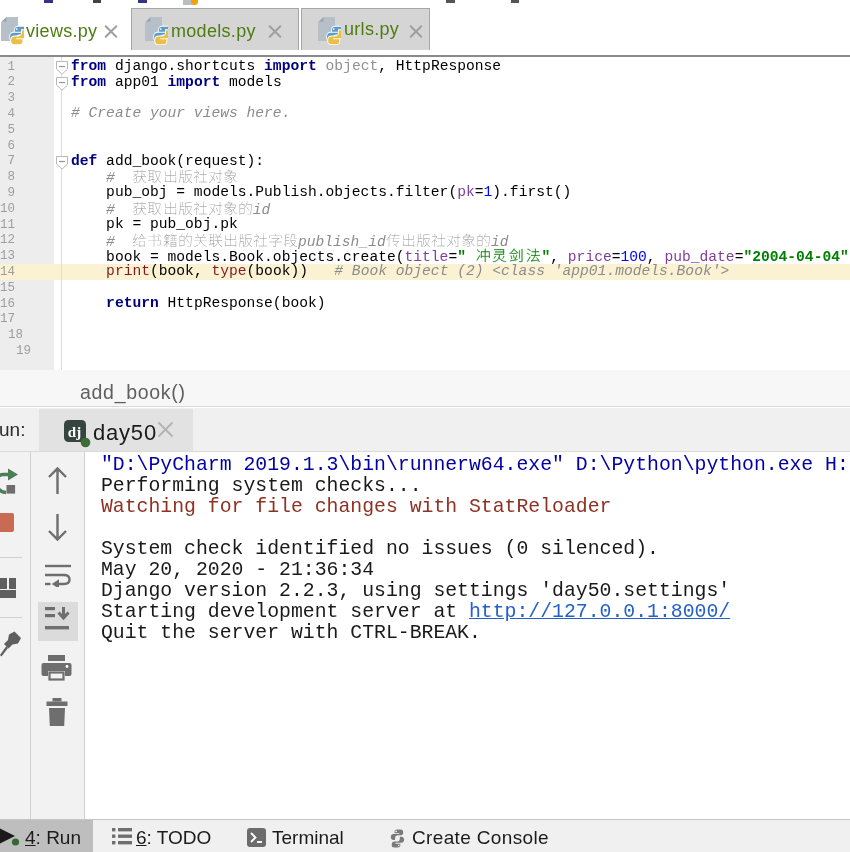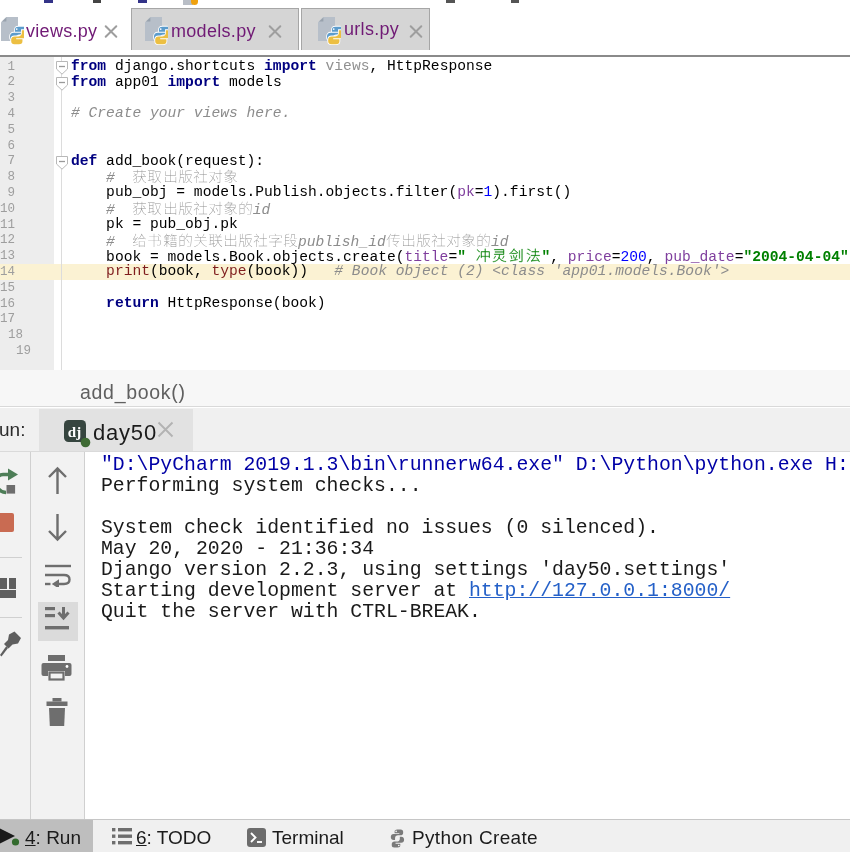--- a/index.html
+++ b/index.html
@@ -1,21 +1,21 @@
 <!DOCTYPE html>
 <html><head><meta charset="utf-8"><style>
 *{margin:0;padding:0;box-sizing:border-box}
 html,body{width:850px;height:852px;overflow:hidden;background:#fff;
  font-family:"Liberation Sans",sans-serif}
 #p{position:relative;width:850px;height:852px;overflow:hidden}
 .a{position:absolute}
 
 .tab{position:absolute;top:8px;height:41.5px;background:#D5D5D5;
  border:1px solid #A6A6A6;border-bottom:none}
-.tabtxt{position:absolute;font-size:18px;color:#701a75;letter-spacing:.3px}
+.tabtxt{position:absolute;font-size:18px;color:#4d7c0f;letter-spacing:.3px}
 .x{position:absolute;width:13px;height:13px}
 .x:before,.x:after{content:"";position:absolute;left:6px;top:-1.5px;width:2px;height:17px;
  background:#9E9E9E;border-radius:1px}
 .x:before{transform:rotate(45deg)}
 .x:after{transform:rotate(-45deg)}
 
 .cl{position:absolute;left:0;width:850px;height:15.8px;line-height:15.8px;
  font-family:"Liberation Mono",monospace;font-size:14.63px;white-space:pre;color:#000}
 .ln{position:absolute;width:15px;text-align:right;font-family:"Liberation Mono",monospace;
  font-size:12.5px;color:#9E9E9E;line-height:15.8px}
@@ -100,21 +100,21 @@
       <path d="M3 5.5 H9" stroke="#9A9A9A" stroke-width="1.3"></path>
     </svg>
 <svg class="a" style="left:55.5px;top:76.85px" width="12" height="14" viewBox="0 0 12 14">
       <path d="M0.5 0.5 H11.5 V8 L6 13.2 L0.5 8 Z" fill="#fff" stroke="#B8B8B8"></path>
       <path d="M3 5.5 H9" stroke="#9A9A9A" stroke-width="1.3"></path>
     </svg>
 <svg class="a" style="left:55.5px;top:155.85000000000002px" width="12" height="14" viewBox="0 0 12 14">
       <path d="M0.5 0.5 H11.5 V8 L6 13.2 L0.5 8 Z" fill="#fff" stroke="#B8B8B8"></path>
       <path d="M3 5.5 H9" stroke="#9A9A9A" stroke-width="1.3"></path>
     </svg>
-<div class="cl" style="left:71px;top:58.75px"><span class="k">from</span> django.shortcuts <span class="k">import</span> <span class="g">views</span>, HttpResponse</div>
+<div class="cl" style="left:71px;top:58.75px"><span class="k">from</span> django.shortcuts <span class="k">import</span> <span class="g">object</span>, HttpResponse</div>
 <div class="cl" style="left:71px;top:74.55px"><span class="k">from</span> app01 <span class="k">import</span> models</div>
 <div class="cl" style="left:71px;top:106.15px"><span class="c"># Create your views here.</span></div>
 <div class="cl" style="left:71px;top:153.55px"><span class="k">def</span> add_book(request):</div>
 <div class="cl" style="left:71px;top:169.35000000000002px"><span class="c">    #  </span><svg class="cj" width="15.05" height="14.7" viewBox="0 0 1000 1000">
         <path transform="translate(0,880) scale(1,-1)" fill="#8C8C8C" d="M357 388H940V359H357ZM700 556 721 574Q751 557 782 535Q814 513 841 490Q868 467 884 447L864 425Q839 456 792 492Q746 529 700 556ZM649 380Q682 229 755 117Q828 5 943 -47Q939 -50 934 -54Q930 -58 926 -62Q923 -67 920 -71Q844 -33 785 32Q726 96 686 183Q645 270 622 374ZM69 741H938V712H69ZM327 831H357V615H327ZM651 831H680V615H651ZM619 595H648V454Q648 392 639 324Q630 256 602 186Q573 117 515 51Q457 -15 359 -73Q355 -68 348 -62Q342 -57 336 -53Q432 3 489 68Q546 133 574 200Q602 267 610 332Q619 397 619 453ZM109 577 130 595Q192 550 230 503Q267 456 286 407Q304 358 310 308Q316 257 316 205Q316 117 307 55Q298 -7 272 -40Q256 -61 226 -64Q205 -66 180 -66Q155 -66 129 -65Q128 -59 124 -50Q120 -41 115 -35Q182 -40 219 -35Q229 -34 236 -30Q244 -26 250 -19Q271 6 278 64Q286 123 286 205Q286 271 274 334Q263 398 226 459Q188 520 109 577ZM282 322 306 308Q280 270 241 232Q202 193 158 160Q113 127 70 105Q67 112 61 120Q55 127 49 131Q91 150 136 180Q180 211 219 248Q258 285 282 322ZM348 577 374 563Q341 525 292 488Q244 450 188 417Q131 384 72 357Q68 362 62 367Q57 372 52 376Q111 402 167 435Q223 468 270 505Q318 542 348 577Z"></path>
       </svg><svg class="cj" width="15.05" height="14.7" viewBox="0 0 1000 1000">
         <path transform="translate(0,880) scale(1,-1)" fill="#8C8C8C" d="M501 710H894V680H501ZM883 710H888L894 712L913 706Q884 512 822 361Q760 210 678 103Q595 -4 504 -69Q500 -64 494 -57Q487 -50 482 -46Q571 14 652 118Q734 223 795 370Q856 517 883 701ZM593 694Q617 524 662 380Q706 236 778 129Q849 22 955 -38Q951 -41 946 -45Q942 -49 938 -54Q934 -58 931 -62Q825 3 752 112Q680 222 636 368Q591 515 565 690ZM50 776H501V747H50ZM145 571H402V541H145ZM145 361H402V331H145ZM130 765H159V114L130 110ZM43 112Q100 121 176 134Q251 147 336 162Q421 177 506 192L508 165Q427 149 345 134Q263 118 188 105Q114 92 53 81ZM384 765H414V-69H384Z"></path>
       </svg><svg class="cj" width="15.05" height="14.7" viewBox="0 0 1000 1000">
         <path transform="translate(0,880) scale(1,-1)" fill="#8C8C8C" d="M485 830H515V14H485ZM852 334H881V-67H852ZM162 734H191V438H812V734H841V409H162ZM124 335H154V22H869V-8H124Z"></path>
       </svg><svg class="cj" width="15.05" height="14.7" viewBox="0 0 1000 1000">
@@ -183,21 +183,21 @@
         <path transform="translate(0,880) scale(1,-1)" fill="#8C8C8C" d="M119 671H420V37H119V67H390V642H119ZM100 671H130V-48H100ZM114 382H410V353H114ZM264 834 295 824Q282 782 265 736Q248 689 233 657L208 666Q218 689 228 718Q239 748 248 779Q258 810 264 834ZM573 670H895V640H573ZM883 670H913Q913 670 913 666Q913 661 913 656Q913 650 913 647Q906 472 900 352Q893 232 884 156Q876 81 866 40Q855 0 840 -17Q827 -32 813 -38Q799 -43 776 -44Q754 -45 715 -44Q676 -42 635 -39Q634 -31 632 -23Q630 -15 625 -10Q675 -14 716 -15Q756 -16 772 -16Q787 -16 797 -14Q807 -11 814 -1Q827 13 837 54Q847 94 855 170Q863 246 870 366Q877 487 883 661ZM611 839 640 833Q623 758 600 688Q576 617 547 556Q518 494 483 446Q481 448 476 451Q471 454 466 457Q461 460 457 462Q492 509 521 569Q550 629 572 698Q595 767 611 839ZM568 439 591 453Q623 417 656 374Q689 332 716 292Q744 253 761 223L735 205Q719 236 692 276Q664 317 632 360Q599 403 568 439Z"></path>
       </svg><span class="c">id</span></div>
 <div class="cl" style="left:71px;top:248.35000000000002px">    book = models.Book.objects.create(<span class="pu">title</span>=<span class="s">" </span><svg class="cj" width="16.7" height="14.7" viewBox="0 0 1000 1000">
         <path transform="translate(0,880) scale(1,-1)" fill="#008000" stroke="#008000" stroke-width="26" d="M343 634H919V216H890V605H373V212H343ZM609 829H638V-70H609ZM357 323H905V293H357ZM60 758 81 775Q113 752 146 724Q179 695 207 668Q235 640 252 617L231 596Q213 619 185 648Q157 676 124 706Q92 735 60 758ZM47 48Q75 88 108 144Q142 199 176 260Q210 322 238 377L262 360Q235 306 202 246Q170 186 136 130Q103 73 74 29Z"></path>
       </svg><svg class="cj" width="16.7" height="14.7" viewBox="0 0 1000 1000">
         <path transform="translate(0,880) scale(1,-1)" fill="#008000" stroke="#008000" stroke-width="26" d="M493 415H525Q516 335 500 268Q483 201 453 146Q423 92 374 49Q324 6 250 -24Q175 -55 70 -75Q68 -70 64 -62Q59 -54 54 -50Q158 -31 230 -2Q303 28 351 69Q399 110 428 162Q456 214 471 277Q486 340 493 415ZM222 343 248 331Q232 291 207 242Q182 193 150 160L123 176Q155 207 180 255Q206 303 222 343ZM803 342 829 327Q808 283 782 234Q755 186 731 151L709 165Q725 189 742 220Q760 251 776 284Q792 316 803 342ZM491 249Q526 169 592 110Q659 50 751 13Q843 -24 956 -39Q953 -43 949 -48Q945 -53 942 -58Q938 -62 936 -67Q851 -53 778 -28Q704 -2 643 36Q582 74 537 124Q492 175 464 239ZM202 625H798V596H202ZM157 779H817V439H157V469H787V750H157Z"></path>
       </svg><svg class="cj" width="16.7" height="14.7" viewBox="0 0 1000 1000">
         <path transform="translate(0,880) scale(1,-1)" fill="#008000" stroke="#008000" stroke-width="26" d="M699 709H728V162H699ZM872 812H902V-14Q902 -38 893 -48Q884 -59 867 -64Q849 -67 812 -68Q774 -69 705 -68Q703 -63 700 -55Q696 -47 691 -40Q749 -41 791 -41Q833 -41 846 -40Q860 -39 866 -34Q872 -28 872 -15ZM84 12Q143 23 224 38Q304 52 396 70Q489 87 583 104L584 77Q496 60 408 43Q319 26 238 11Q158 -4 95 -16ZM333 837 361 828Q326 757 278 693Q229 629 172 574Q116 520 57 478Q55 481 51 485Q47 489 43 494Q39 498 35 501Q95 540 150 592Q206 645 253 708Q300 770 333 837ZM169 523H514V494H169ZM116 358 141 364Q157 330 170 291Q183 252 193 216Q203 179 207 150L180 142Q176 172 166 209Q157 246 144 285Q131 324 116 358ZM289 391 315 396Q332 344 346 284Q360 225 365 182L337 177Q334 206 326 242Q319 279 310 318Q300 357 289 391ZM518 397 546 386Q528 333 504 272Q481 211 456 153Q432 95 410 51L386 62Q408 105 432 164Q457 224 480 286Q503 347 518 397ZM311 772 332 790Q383 752 437 706Q491 661 538 618Q586 574 616 540L593 519Q563 552 516 596Q469 641 416 688Q362 734 311 772Z"></path>
       </svg><svg class="cj" width="16.7" height="14.7" viewBox="0 0 1000 1000">
         <path transform="translate(0,880) scale(1,-1)" fill="#008000" stroke="#008000" stroke-width="26" d="M97 799 114 820Q148 806 184 788Q221 769 253 750Q285 730 306 713L289 686Q268 704 236 724Q204 745 168 764Q132 784 97 799ZM49 525 67 547Q99 533 134 514Q168 496 198 477Q229 458 248 441L231 416Q211 433 180 452Q150 472 116 492Q82 511 49 525ZM81 -35Q108 4 142 60Q176 115 210 176Q244 238 272 294L293 275Q267 222 234 162Q202 102 168 46Q135 -11 106 -56ZM617 831H646V368H617ZM338 386H932V357H338ZM386 635H887V606H386ZM711 220 733 230Q771 186 808 134Q844 82 874 32Q904 -18 920 -56L896 -69Q880 -31 850 20Q821 70 784 123Q748 176 711 220ZM372 -25V-1L398 14L841 67Q841 61 843 54Q845 46 846 41Q720 25 637 15Q554 5 504 -2Q453 -9 427 -13Q401 -17 390 -20Q378 -22 372 -25ZM372 -25Q372 -21 370 -15Q368 -9 366 -4Q364 2 362 6Q374 8 390 26Q406 44 426 72Q437 85 458 116Q480 146 507 188Q534 230 562 278Q589 326 612 375L640 362Q604 294 564 228Q525 161 483 102Q441 43 399 -5V-6Q399 -6 395 -8Q391 -9 386 -12Q380 -15 376 -18Q372 -22 372 -25Z"></path>
-      </svg><span class="s">"</span>, <span class="pu">price</span>=<span class="n">200</span>, <span class="pu">pub_date</span>=<span class="s">"2004-04-04"</span></div>
+      </svg><span class="s">"</span>, <span class="pu">price</span>=<span class="n">100</span>, <span class="pu">pub_date</span>=<span class="s">"2004-04-04"</span></div>
 <div class="cl" style="left:71px;top:264.15px">    <span class="b">print</span>(book, <span class="b">type</span>(book))   <span class="c"># Book object (2) &lt;class 'app01.models.Book'&gt;</span></div>
 <div class="cl" style="left:71px;top:295.75px">    <span class="k">return</span> HttpResponse(book)</div>
 <div class="a" style="left:0;top:370px;width:850px;height:36.5px;background:#F7F7F7;border-bottom:1px solid #D9D9D9"></div>
 <div class="a ui" style="left:80px;top:381px;font-size:19.5px;letter-spacing:0.7px;color:#606060">add_book()</div>
 <div class="a" style="left:0;top:407.5px;width:850px;height:44.5px;background:#F0F0F0"></div>
 <div class="a" style="left:39px;top:408.5px;width:154px;height:43.5px;background:#E2E2E2"></div>
 <div class="a ui" style="left:-1px;top:419px;color:#2b2b2b">un:</div>
 <svg class="a" style="left:64px;top:419.5px" width="32" height="28" viewBox="0 0 32 28">
 <rect x="0" y="0" width="22" height="22" rx="4.5" fill="#36453F"></rect>
 <text x="10.5" y="16.5" font-family="Liberation Serif,serif" font-size="15" font-weight="bold" fill="#fff" text-anchor="middle">dj</text>
@@ -254,20 +254,21 @@
 <rect x="7" y="16" width="17" height="10" fill="#F2F2F2"></rect>
 <rect x="8.5" y="17.5" width="14" height="7" fill="none" stroke="#6E6E6E" stroke-width="2.2"></rect>
     </svg>
 <svg class="a" style="left:46px;top:698px" width="22" height="30" viewBox="0 0 22 30">
 <rect x="6.5" y="0" width="9" height="3.5" fill="#6E6E6E"></rect>
 <rect x="0.5" y="3.5" width="21" height="4.5" fill="#6E6E6E"></rect>
 <path d="M3 10 H19 L18.2 28 H3.8 Z" fill="#6E6E6E"></path>
     </svg>
 <div class="con"><span style="color:#0000A6">"D:\PyCharm 2019.1.3\bin\runnerw64.exe" D:\Python\python.exe H:\</span>
 Performing system checks...
+<span style="color:#8E3223">Watching for file changes with StatReloader</span>
 
 System check identified no issues (0 silenced).
 May 20, 2020 - 21:36:34
 Django version 2.2.3, using settings 'day50.settings'
 Starting development server at <span style="color:#2460C8;text-decoration:underline">http://127.0.0.1:8000/</span>
 Quit the server with CTRL-BREAK.</div>
 <div class="a" style="left:0;top:819px;width:850px;height:1px;background:#C6C6C6"></div>
 <div class="a" style="left:0;top:820px;width:850px;height:32px;background:#F0F0F0"></div>
 <div class="a" style="left:0;top:820px;width:93px;height:32px;background:#BEBEBE"></div>
 <svg class="a" style="left:0;top:828px" width="22" height="18" viewBox="0 0 22 18">
@@ -291,13 +292,13 @@
 <path d="M4 5 L8.5 9.5 L4 14" stroke="#fff" stroke-width="1.9" fill="none"></path>
 <path d="M10 14 H15" stroke="#fff" stroke-width="1.9"></path>
     </svg>
 <div class="a ui" style="left:272px;top:827px">Terminal</div>
 <svg class="a" style="left:387px;top:829px" width="19" height="19" viewBox="3 4 20 20">
 <path d="M13.9 4.4 c-2.2 0-2.9 1-2.9 2.4 v1.6 h5 v0.8 h-6.1 c-1.7 0-2.9 1.2-2.9 3.2 s1.2 3.2 2.9 3.2 h1.6 v-2.2 c0-1.7 1.5-2.8 3.1-2.8 h2.7 c1.4 0 2.7-1 2.7-2.5 v-1.3 c0-1.4-1-2.4-2.5-2.4 z" fill="#7A7A7A"></path>
 <path d="M14.1 23.4 c2.2 0 2.9-1 2.9-2.4 v-1.6 h-5 v-0.8 h6.1 c1.7 0 2.9-1.2 2.9-3.2 s-1.2-3.2-2.9-3.2 h-1.6 v2.2 c0 1.7-1.5 2.8-3.1 2.8 h-2.7 c-1.4 0-2.7 1-2.7 2.5 v1.3 c0 1.4 1 2.4 2.5 2.4 z" fill="#7A7A7A"></path>
 <circle cx="12.6" cy="6.5" r="0.8" fill="#fff"></circle>
       <circle cx="15.4" cy="21.3" r="0.8" fill="#fff"></circle>
     </svg>
-<div class="a ui" style="left:412px;top:827px;letter-spacing:0.35px">Python Create</div>
+<div class="a ui" style="left:412px;top:827px;letter-spacing:0.35px">Create Console</div>
 </div>
 </body></html>

